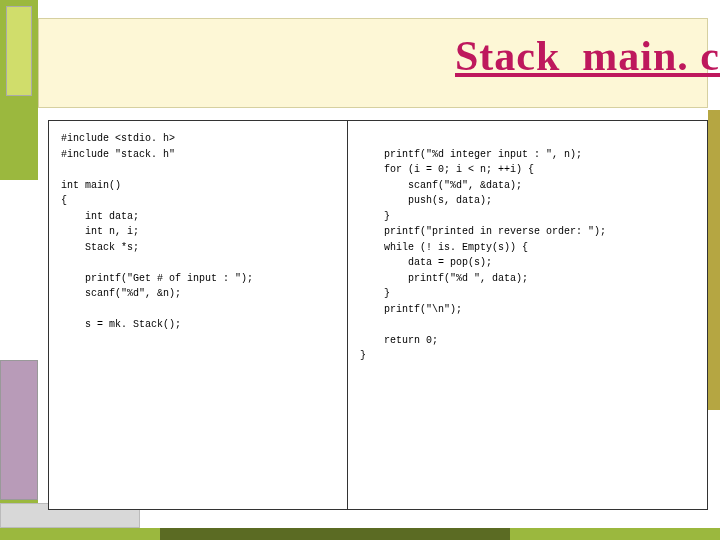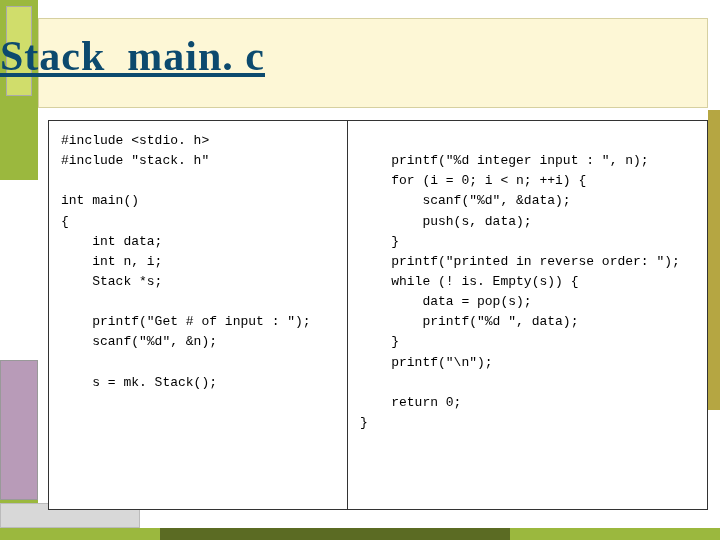--- a/index.html
+++ b/index.html
@@ -66,41 +66,41 @@
     position: absolute;
     left: 38px; top: 18px;
     width: 670px; height: 90px;
     background: #fdf7d6;
     border: 1px solid #d6d0a0;
   }
   .title {
     position: absolute;
     left: 0; right: 0;
     top: 32px;
-    text-align: left;
+    text-align: right;
     font-size: 42px;
     font-weight: bold;
-    color: #0c4a6e;
+    color: #be185d;
     text-decoration: underline;
     font-family: Georgia, 'Times New Roman', serif;
     letter-spacing: 1px;
   }
   .code-area {
     position: absolute;
     left: 48px; top: 120px;
     width: 660px; height: 390px;
     display: flex;
     gap: 0;
   }
   .code-box {
     border: 1px solid #333;
     background: #fff;
     padding: 10px 12px;
     font-family: Consolas, 'Courier New', monospace;
-    font-size: 13px;
+    font-size: 10px;
     line-height: 1.55;
     color: #000;
     white-space: pre;
     flex: 1;
     overflow: hidden;
   }
   .code-box.left { flex: 0 0 300px; }
   .code-box.right { flex: 1; margin-left: -1px; }
 </style>
 </head>

